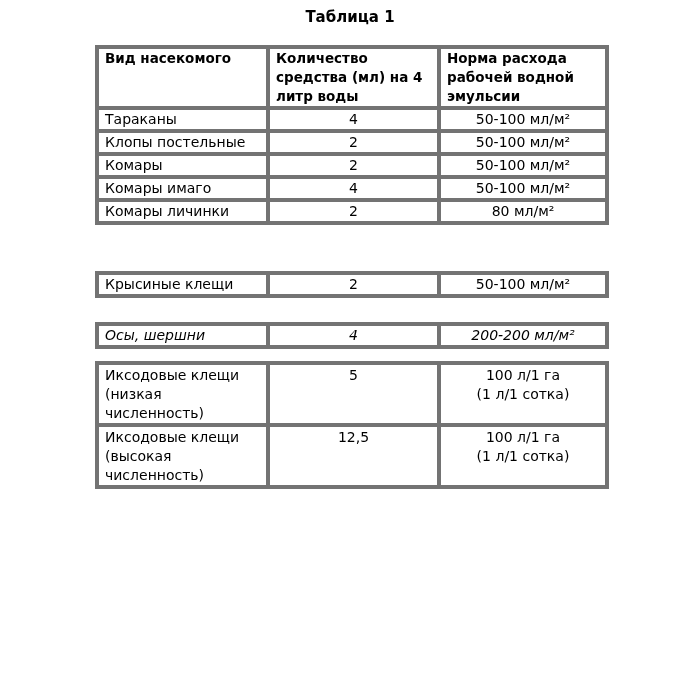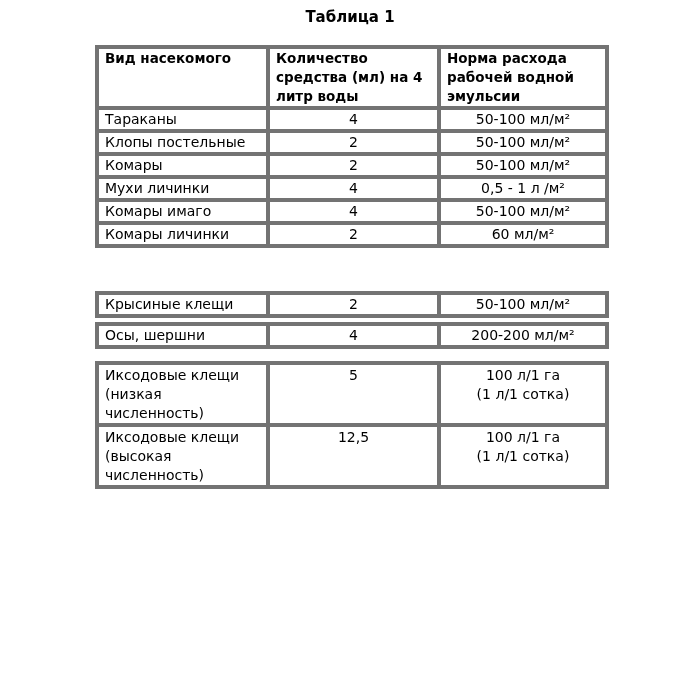--- a/index.html
+++ b/index.html
@@ -45,22 +45,22 @@
     vertical-align: top;
     padding-top: 1px;
     height: 57px;
     white-space: pre;
     font-size: 13.5px;
   }
   td.c1 { text-align: left; }
   td.c2, td.c3 { text-align: center; }
   tr.data-row td { height: 19px; }
   #main-table  { top: 45px; }
-  #rat-table   { top: 291px; }
-  #wasp-table  { top: 322px; }
+  #rat-table   { top: 271px; }
+  #wasp-table  { top: 322px; font-style: italic; }
   #tick-table  { top: 361px; }
   #tick-table td {
     vertical-align: top;
     height: 56px;
     white-space: pre;
     padding-top: 1px;
   }
 </style>
 </head>
 <body>
@@ -94,33 +94,28 @@
       <td class="c1">Клопы постельные</td>
       <td class="c2">2</td>
       <td class="c3">50-100 мл/м²</td>
     </tr>
     <tr class="data-row">
       <td class="c1">Комары</td>
       <td class="c2">2</td>
       <td class="c3">50-100 мл/м²</td>
     </tr>
     <tr class="data-row">
-      <td class="c1">Мухи личинки</td>
-      <td class="c2">4</td>
-      <td class="c3">0,5 - 1 л /м²</td>
-    </tr>
-    <tr class="data-row">
       <td class="c1">Комары имаго</td>
       <td class="c2">4</td>
       <td class="c3">50-100 мл/м²</td>
     </tr>
     <tr class="data-row">
       <td class="c1">Комары личинки</td>
       <td class="c2">2</td>
-      <td class="c3">60 мл/м²</td>
+      <td class="c3">80 мл/м²</td>
     </tr>
   </tbody>
 </table>
 
 <table class="grid" id="rat-table">
   <colgroup>
       <col style="width:171px">
       <col style="width:171px">
       <col style="width:168px">
     </colgroup>

